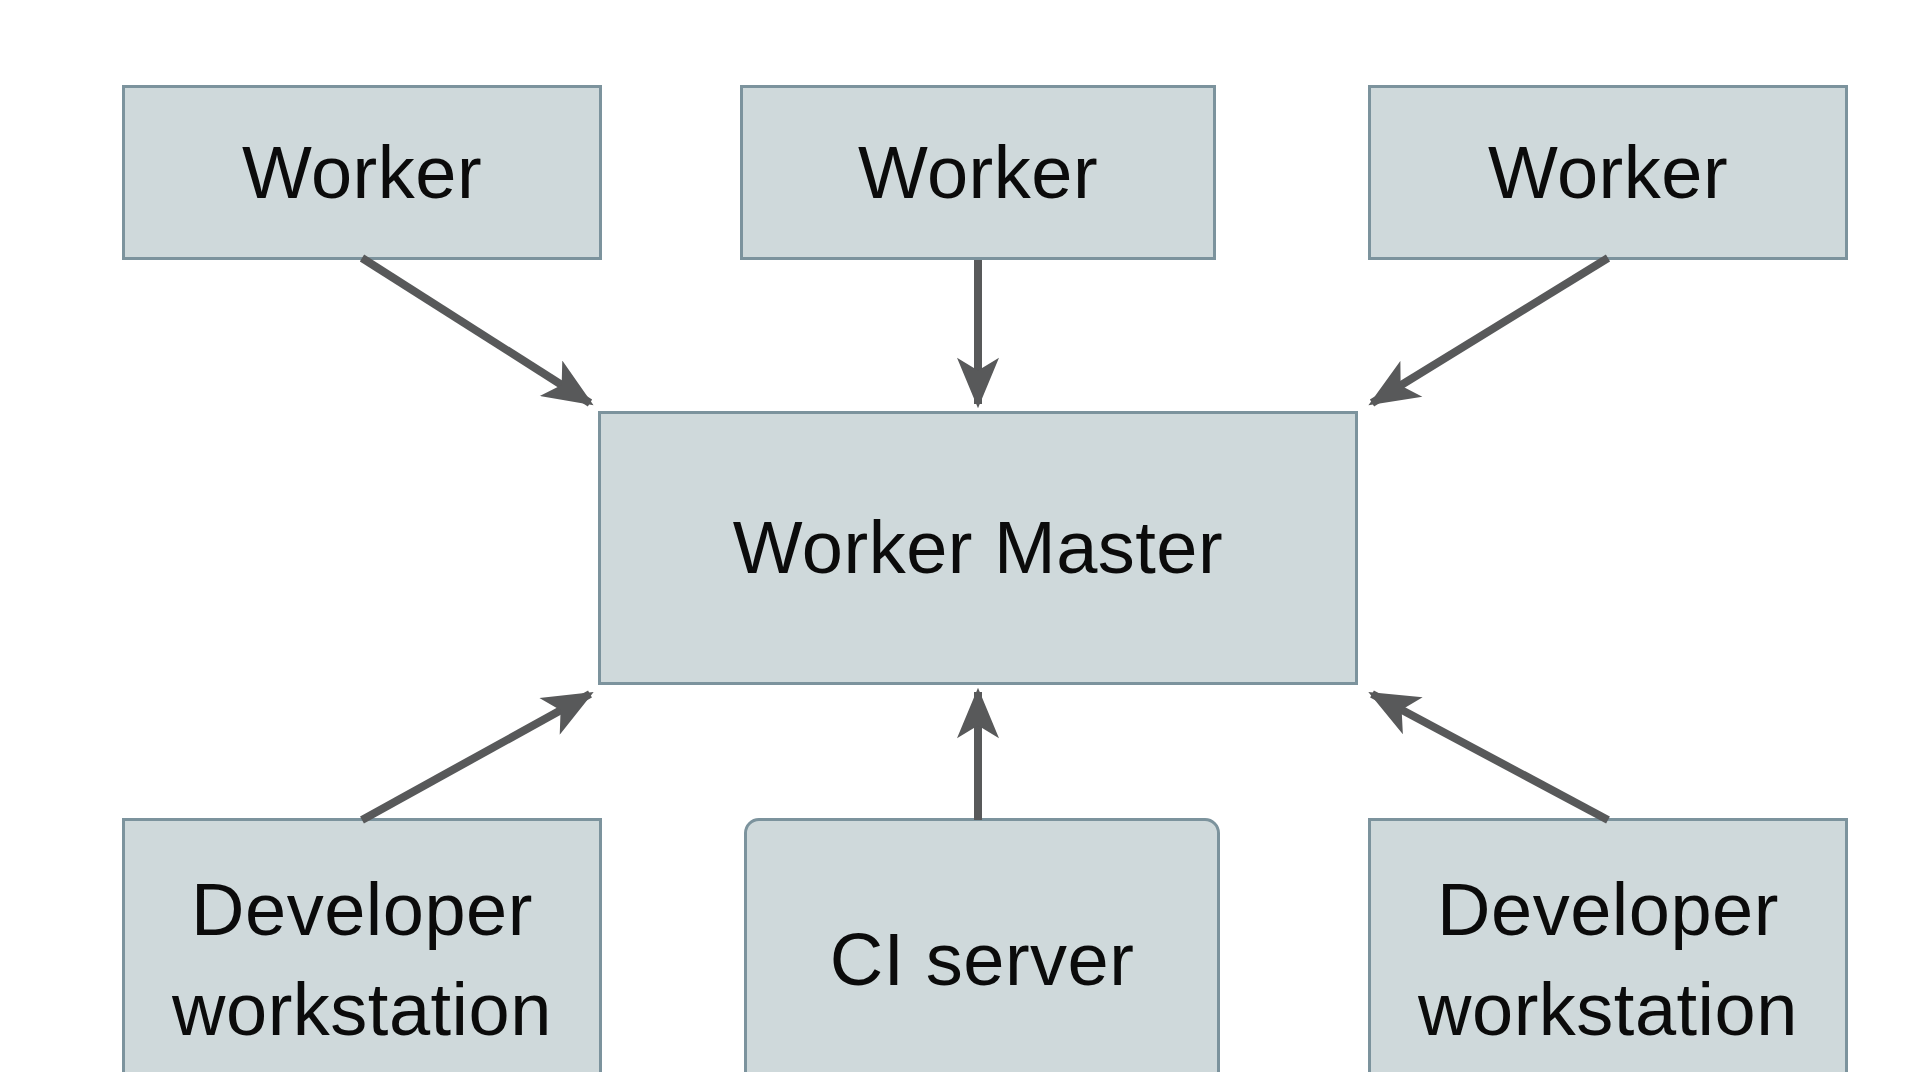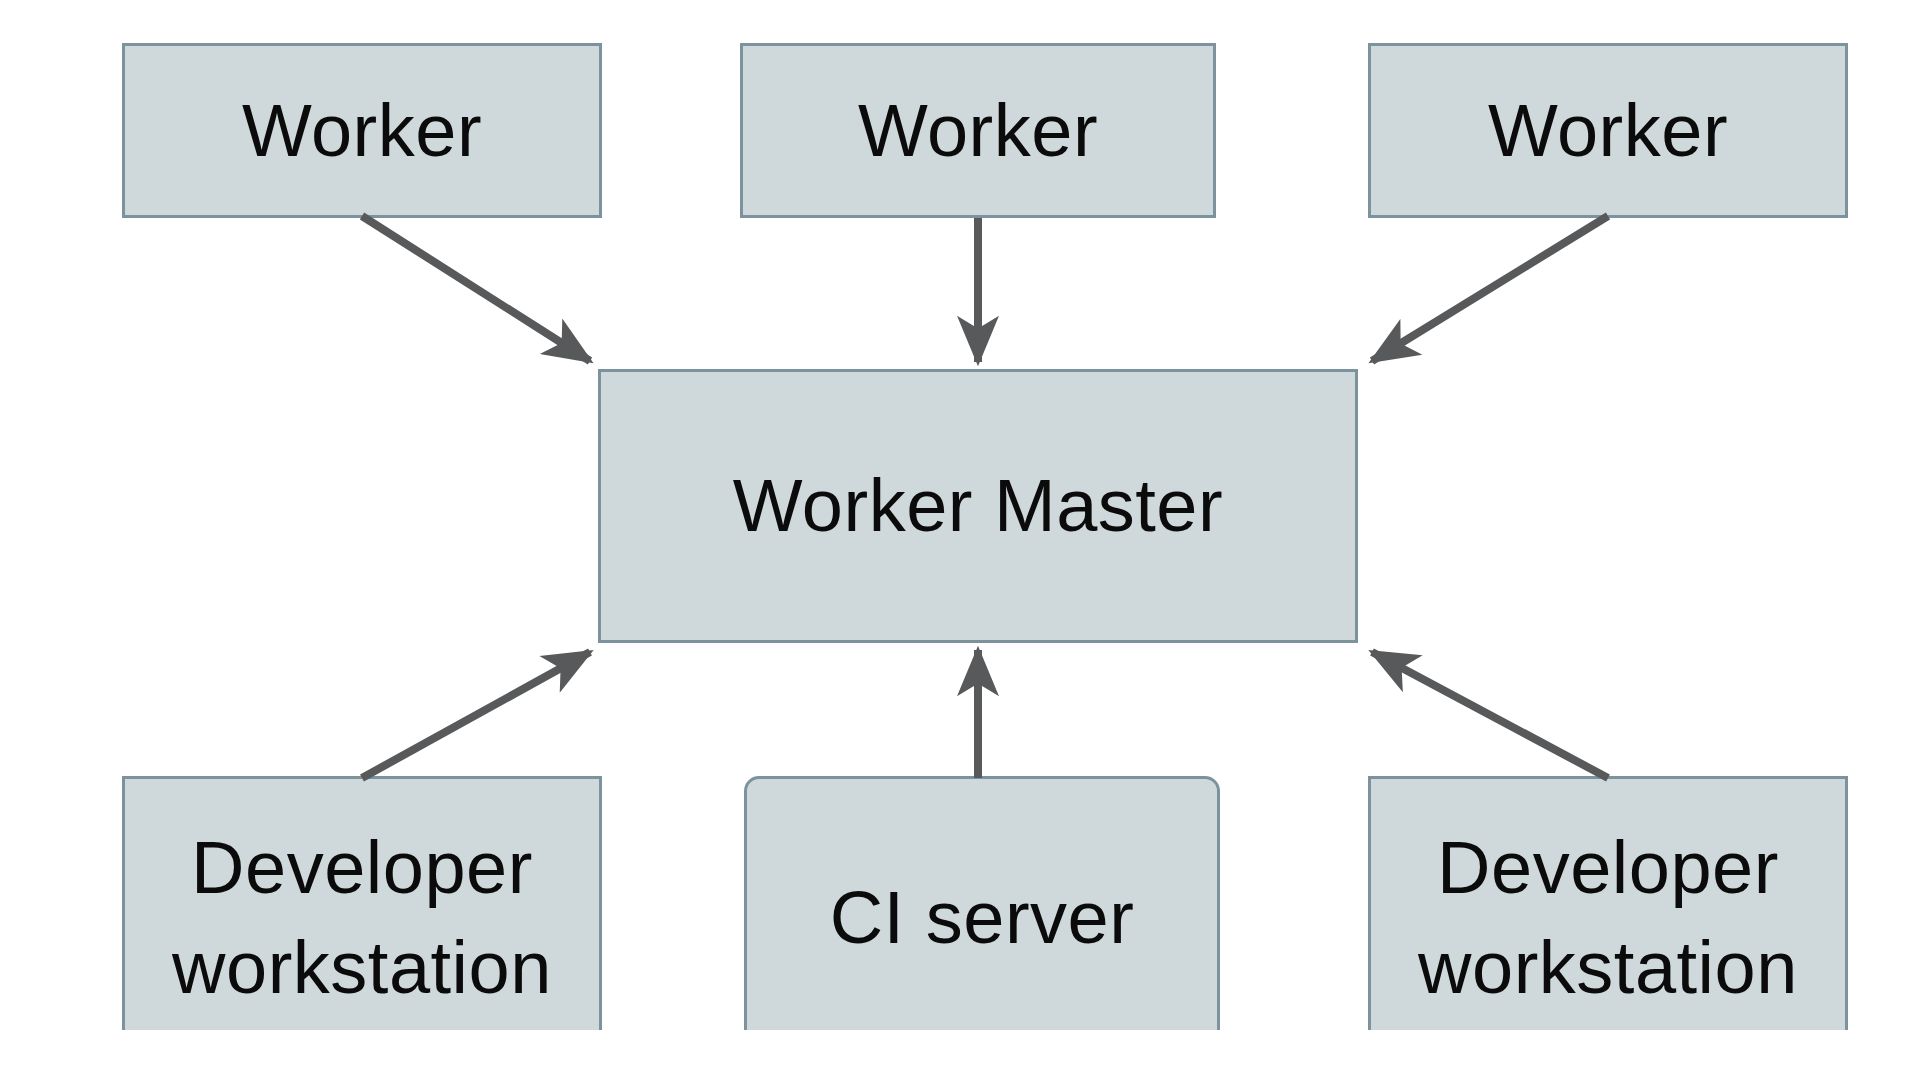--- a/index.html
+++ b/index.html
@@ -6,20 +6,21 @@
     margin: 0;
     padding: 0;
     background: var(--background, #ffffff);
   }
   #canvas {
     position: relative;
     width: 1910px;
     height: 1030px;
     overflow: hidden;
     font-family: "Liberation Sans", "DejaVu Sans", sans-serif;
+    margin-top: 42px;
   }
   #edges-layer {
     position: absolute;
     left: 0;
     top: 0;
     width: 1910px;
     height: 1090px;
     pointer-events: none;
     z-index: 2;
   }

